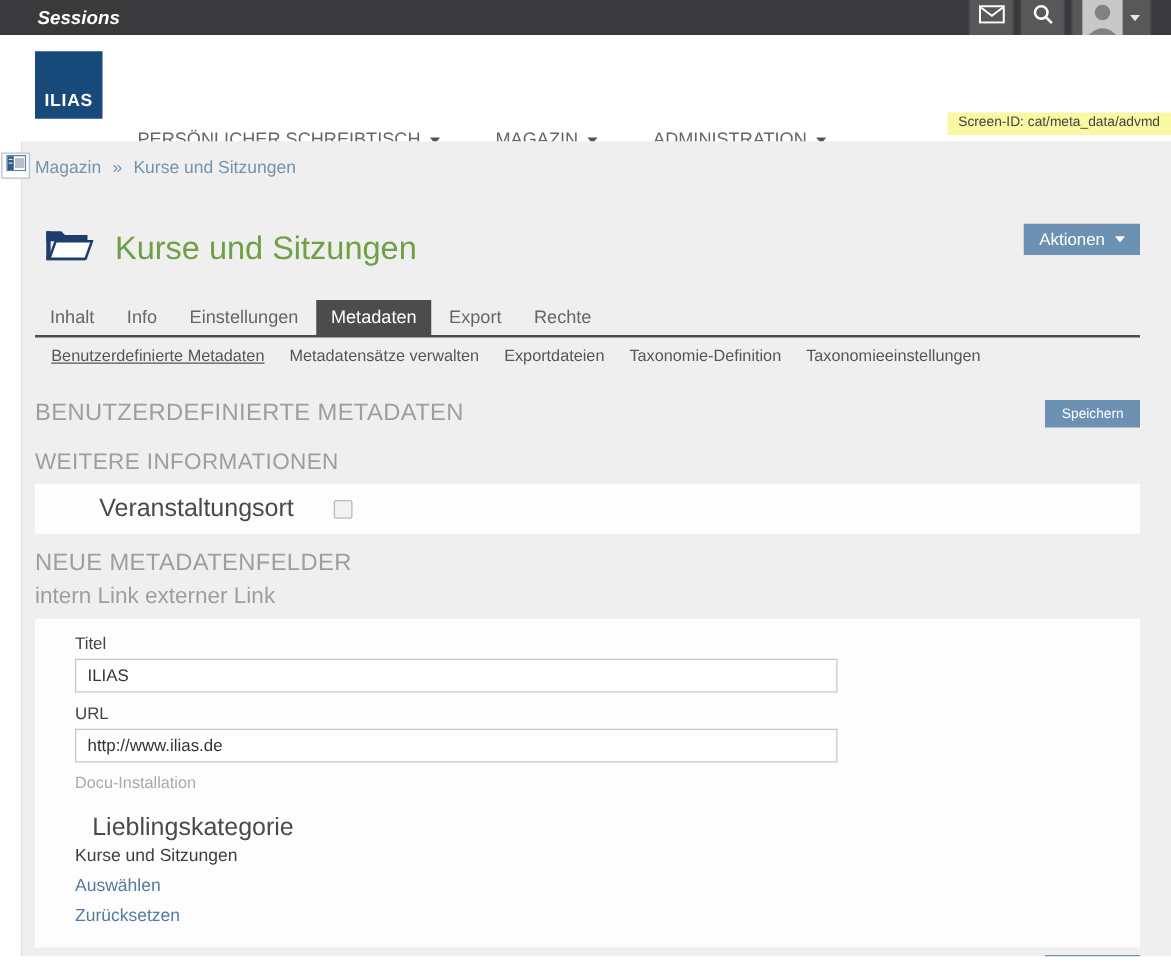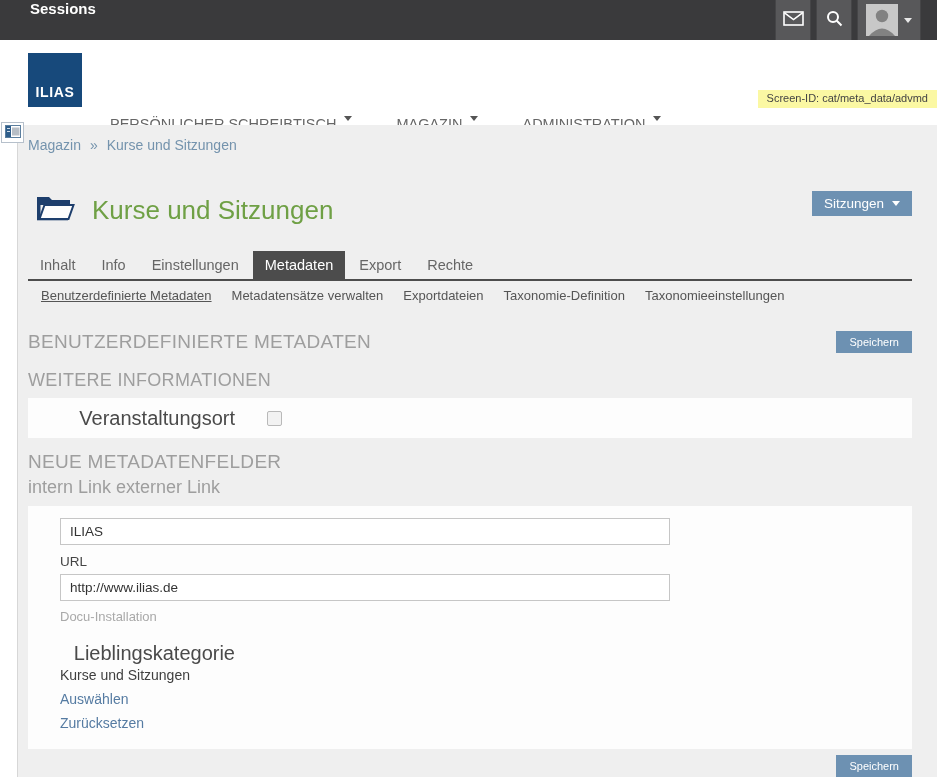--- a/index.html
+++ b/index.html
@@ -3,37 +3,37 @@
 <meta charset="utf-8">
 <style>
   * { box-sizing: border-box; }
   html,body { margin:0; padding:0; }
   body {
     width:937px; height:777px; overflow:hidden; position:relative;
     font-family:"Liberation Sans", sans-serif; background:#ffffff;
   }
 
   
-  .topbar { height:40px; background:var(--topbar-bg,#3a3a3c); display:flex; position:relative; }
+  .topbar { height:28px; background:var(--topbar-bg,#3a3a3c); display:flex; align-items:center; position:relative;font-style:italic; }
   .topbar-title { color:#fff; font-weight:bold; font-size:15px; margin-left:30px; }
   .topbar-actions { margin-left:auto; display:flex; align-items:stretch; height:40px; margin-right:16px; }
   .topbar-btn { min-width:36px; display:flex; align-items:center; justify-content:center;
     background:#58585a; border-left:1px solid #454547; border-right:1px solid #454547;
     margin-left:5px; cursor:pointer; }
   .avatar-btn { padding:0 8px; gap:6px; }
   .avatar-img { width:32px; height:32px; background:#c8c8c8; display:block; }
   .caret-down-w { width:0; height:0; border-left:4px solid transparent; border-right:4px solid transparent; border-top:5px solid #e8e8e8; }
 
   
   .header { height:85px; background:#ffffff; position:relative; }
   .logo { position:absolute; left:28px; top:13px; width:54px; height:54px; background:var(--logo-bg,#17497b);
     color:#fff; font-weight:bold; font-size:14px; letter-spacing:.6px;
     display:flex; align-items:flex-end; justify-content:center; padding-bottom:7px; cursor:pointer; }
   .nav { position:absolute; left:110px; top:76px; display:flex; gap:44px; }
-  .nav-item { color:#666; font-size:14.5px; display:flex; gap:8px; cursor:pointer; white-space:nowrap; }
+  .nav-item { color:#666; font-size:14.5px; display:flex; align-items:center; gap:8px; cursor:pointer; white-space:nowrap; }
   .caret-down-g { width:0; height:0; border-left:4px solid transparent; border-right:4px solid transparent; border-top:5px solid #555; }
 
   .screen-id { position:absolute; right:0; top:90px; z-index:9; background:var(--screen-id-bg,#fbf8a3);
     color:#444; font-size:11px; padding:2px 9px 4px 9px; white-space:nowrap; }
 
   .tree-toggle { position:absolute; left:1px; top:122px; z-index:8; width:23px; height:21px;
     background:#fff; border:1px solid #b6c0cb; display:flex; align-items:center; justify-content:center; cursor:pointer; }
 
   
   .content-wrap { display:flex; height:652px; }
@@ -167,21 +167,21 @@
       <span>
         <svg width="40" height="30" viewBox="0 0 40 30">
           <path d="M2 4 h12 l3 3 h18 v5 H2 Z" fill="#1d3e6c"></path>
           <rect x="2" y="4" width="3.5" height="22" fill="#1d3e6c"></rect>
           <rect x="2" y="24.5" width="31" height="2.8" fill="#1d3e6c"></rect>
           <path d="M9.5 12 H38.5 L33.5 26 H4.5 Z" fill="#fdfdfd" stroke="#1d3e6c" stroke-width="2"></path>
         </svg>
       </span>
       <h1 class="page-title" style="margin:0 0 0 17px;">Kurse und Sitzungen</h1>
       <button class="actions-btn">
-        <span>Sitzungen</span>
+        <span>Aktionen</span>
         <span class="caret-down-white"></span>
       </button>
     </div>
 
     <div class="tabs">
       <div class="tab">Inhalt</div>
       <div class="tab">Info</div>
       <div class="tab">Einstellungen</div>
       <div class="tab active">Metadaten</div>
       <div class="tab">Export</div>
@@ -210,20 +210,21 @@
       </div>
     </div>
 
     <div class="sub-section-title" style="font-size:19px; margin-top:13px;">NEUE METADATENFELDER</div>
     <div class="section-subtitle">intern Link externer Link</div>
 
     <div class="panel form-block">
 
       <div class="form-row">
         <div class="control-col">
+          <div class="field-label">Titel</div>
           <input type="text" class="text-input" value="ILIAS" style="">
           <div class="field-label mt">URL</div>
           <input type="text" class="text-input" value="http://www.ilias.de" style="">
           <div class="hint">Docu-Installation</div>
         </div>
       </div>
 
       <div class="form-row">
         <div class="label-col">Lieblingskategorie</div>
         <div class="control-col">

